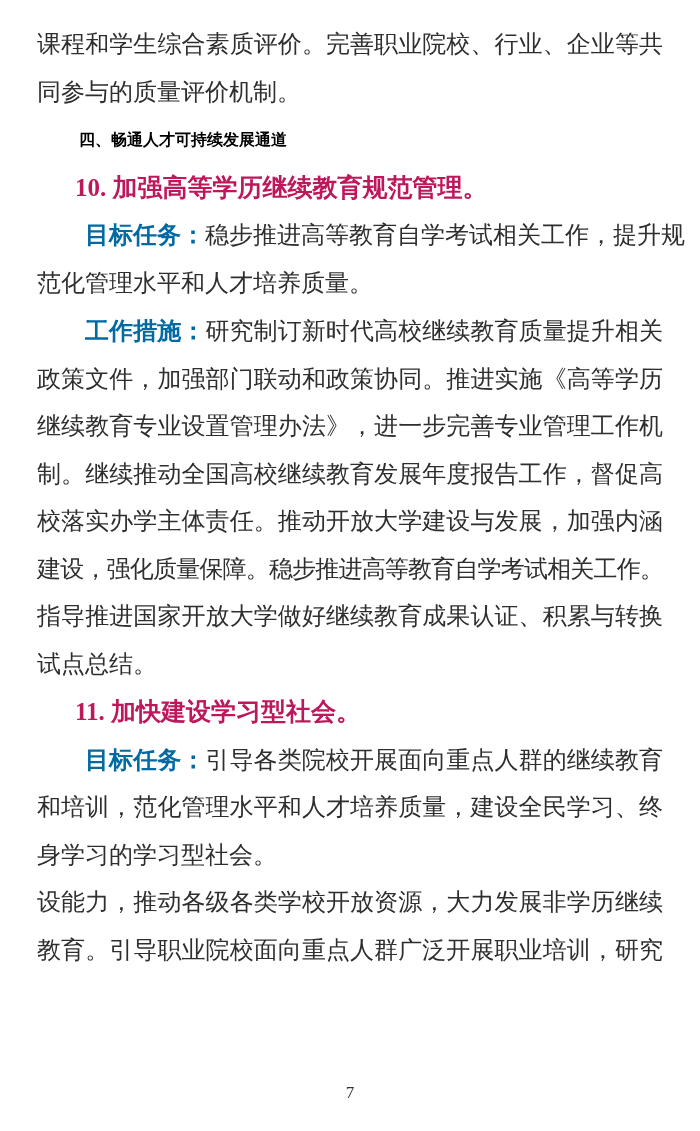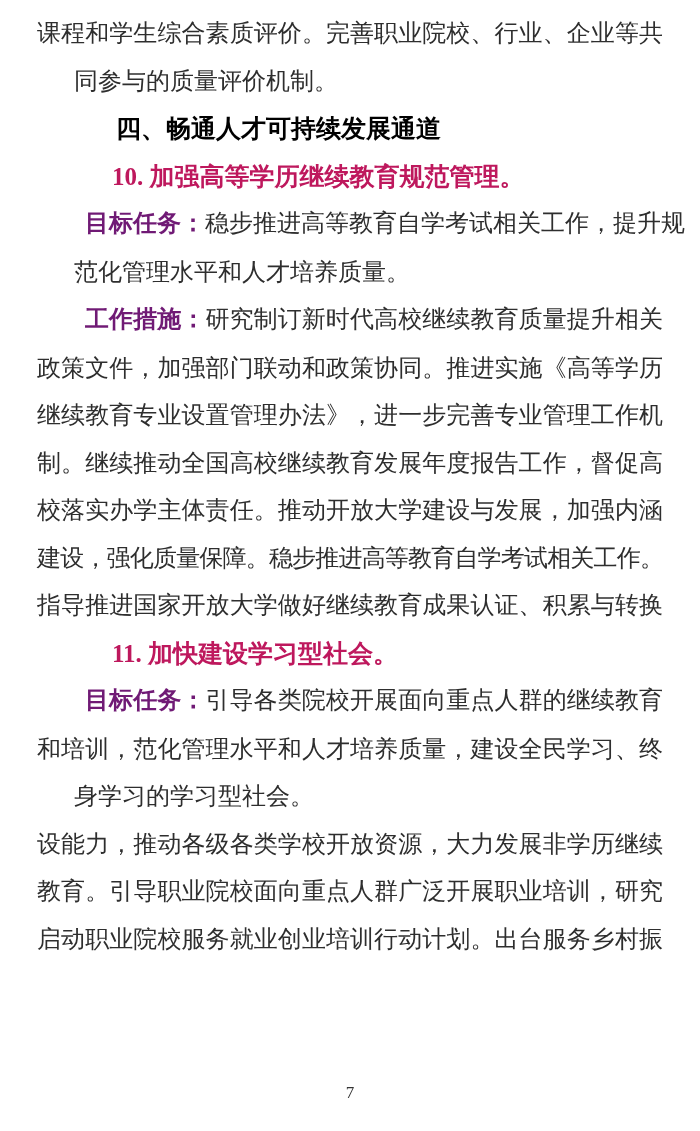--- a/index.html
+++ b/index.html
@@ -8,62 +8,61 @@
     background: #ffffff;
   }
   body {
     width: 700px;
     height: 1131px;
     overflow: hidden;
     position: relative;
     font-family: "Liberation Serif", "DejaVu Serif", serif;
   }
   #content {
-    padding: 10px 37px 0 37px;
+    padding: 21px 37px 0 37px;
   }
   .line {
     display: block;
     line-height: 47.5px;
     font-size: 24px;
     color: #2e2e2e;
     font-family: "Liberation Serif", "DejaVu Serif", serif;
     text-align: justify;
     text-align-last: justify;
     white-space: nowrap;
   }
   .line.last {
     text-align-last: left;
-    margin-left: 37px;
   }
   .line.indent {
     padding-left: 48px;
   }
   .line.squeeze {
     letter-spacing: -0.95px;
   }
   .line.h1 {
     font-family: "Liberation Sans", "DejaVu Sans", sans-serif;
     font-weight: 700;
-    font-size: 25px;
+    font-size: 16px;
     color: #000000;
     padding-left: 42px;
     text-align-last: left;
   }
   .line.h2 {
     font-family: "Liberation Serif", "DejaVu Serif", serif;
     font-weight: 700;
     font-size: 25px;
     color: #be185d;
     padding-left: 38px;
     text-align-last: left;
   }
   .seg-label {
-    font-family: Liberation Mono, monospace;
+    font-family: Liberation Sans, sans-serif;
     font-weight: 700;
-    color: #701a75;
+    color: #0369a1;
   }
   #page-footer {
     position: absolute;
     left: 0;
     bottom: 0;
     width: 700px;
     height: 66px;
     text-align: center;
   }
   #page-footer .num {
@@ -85,24 +84,24 @@
       <div class="line h2 last"><span>10. 加强高等学历继续教育规范管理。</span></div>
       <div class="line indent"><span class="seg-label">目标任务：</span><span>稳步推进高等教育自学考试相关工作，提升规</span></div>
       <div class="line last"><span>范化管理水平和人才培养质量。</span></div>
       <div class="line indent"><span class="seg-label">工作措施：</span><span>研究制订新时代高校继续教育质量提升相关</span></div>
       <div class="line"><span>政策文件，加强部门联动和政策协同。推进实施《高等学历</span></div>
       <div class="line"><span>继续教育专业设置管理办法》，进一步完善专业管理工作机</span></div>
       <div class="line"><span>制。继续推动全国高校继续教育发展年度报告工作，督促高</span></div>
       <div class="line"><span>校落实办学主体责任。推动开放大学建设与发展，加强内涵</span></div>
       <div class="line squeeze"><span>建设，强化质量保障。稳步推进高等教育自学考试相关工作。</span></div>
       <div class="line"><span>指导推进国家开放大学做好继续教育成果认证、积累与转换</span></div>
+      <div class="line last"><span>试点总结。</span></div>
       <div class="line h2 last"><span>11. 加快建设学习型社会。</span></div>
       <div class="line indent"><span class="seg-label">目标任务：</span><span>引导各类院校开展面向重点人群的继续教育</span></div>
       <div class="line"><span>和培训，范化管理水平和人才培养质量，建设全民学习、终</span></div>
       <div class="line last"><span>身学习的学习型社会。</span></div>
       <div class="line"><span>设能力，推动各级各类学校开放资源，大力发展非学历继续</span></div>
       <div class="line"><span>教育。引导职业院校面向重点人群广泛开展职业培训，研究</span></div>
-      <div class="line"><span>启动职业院校服务就业创业培训行动计划。出台服务乡村振</span></div>
     </div>
   <div id="page-footer">
     <span class="num">7</span>
   </div>
 </main>
 
 </body></html>

